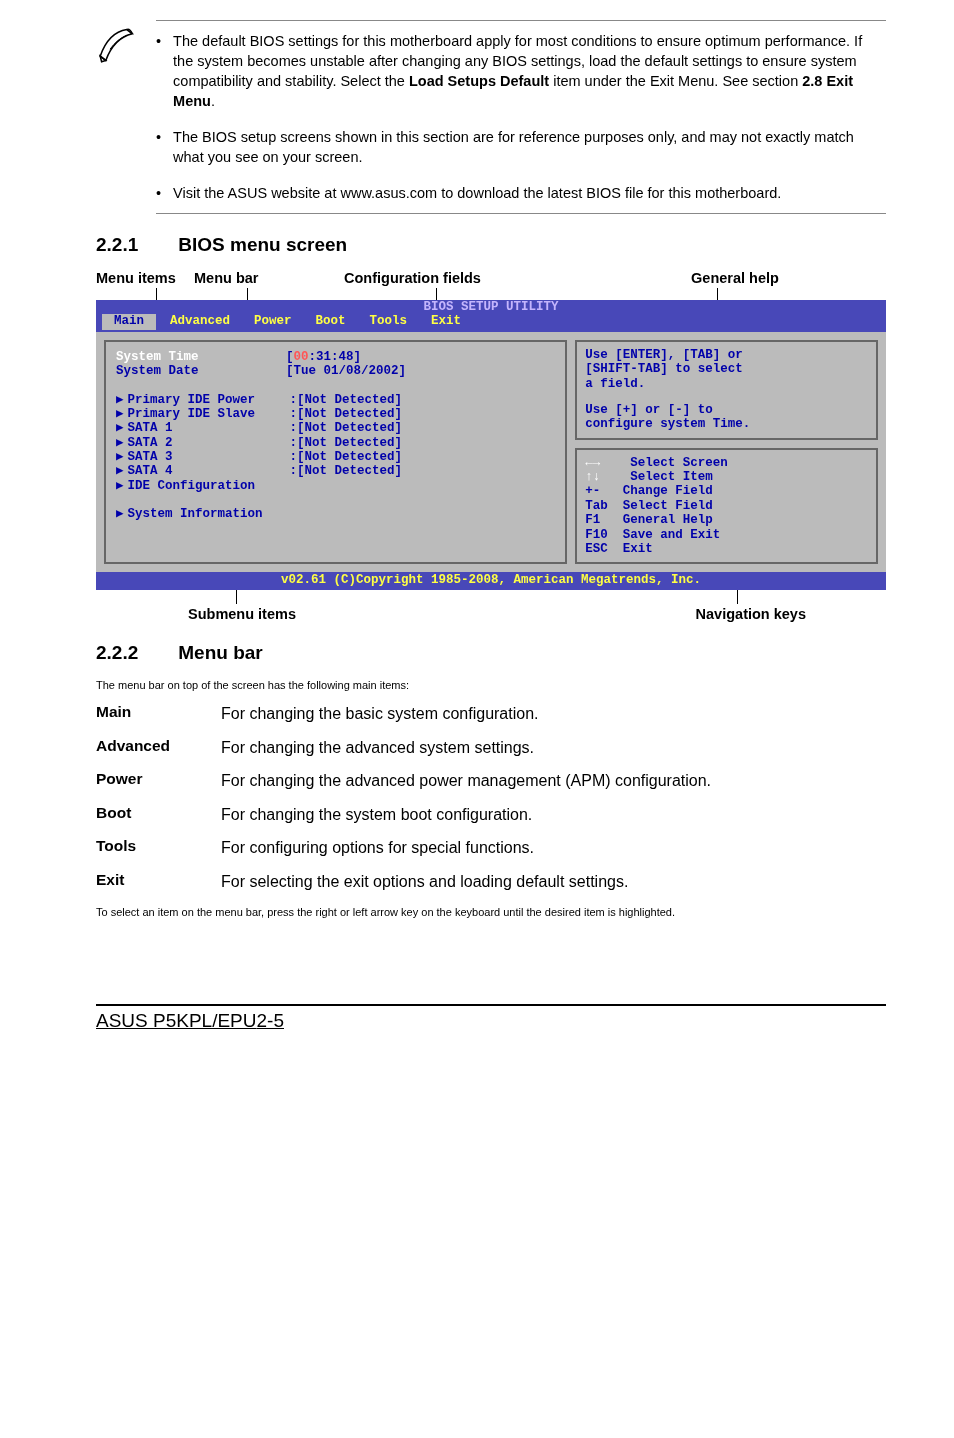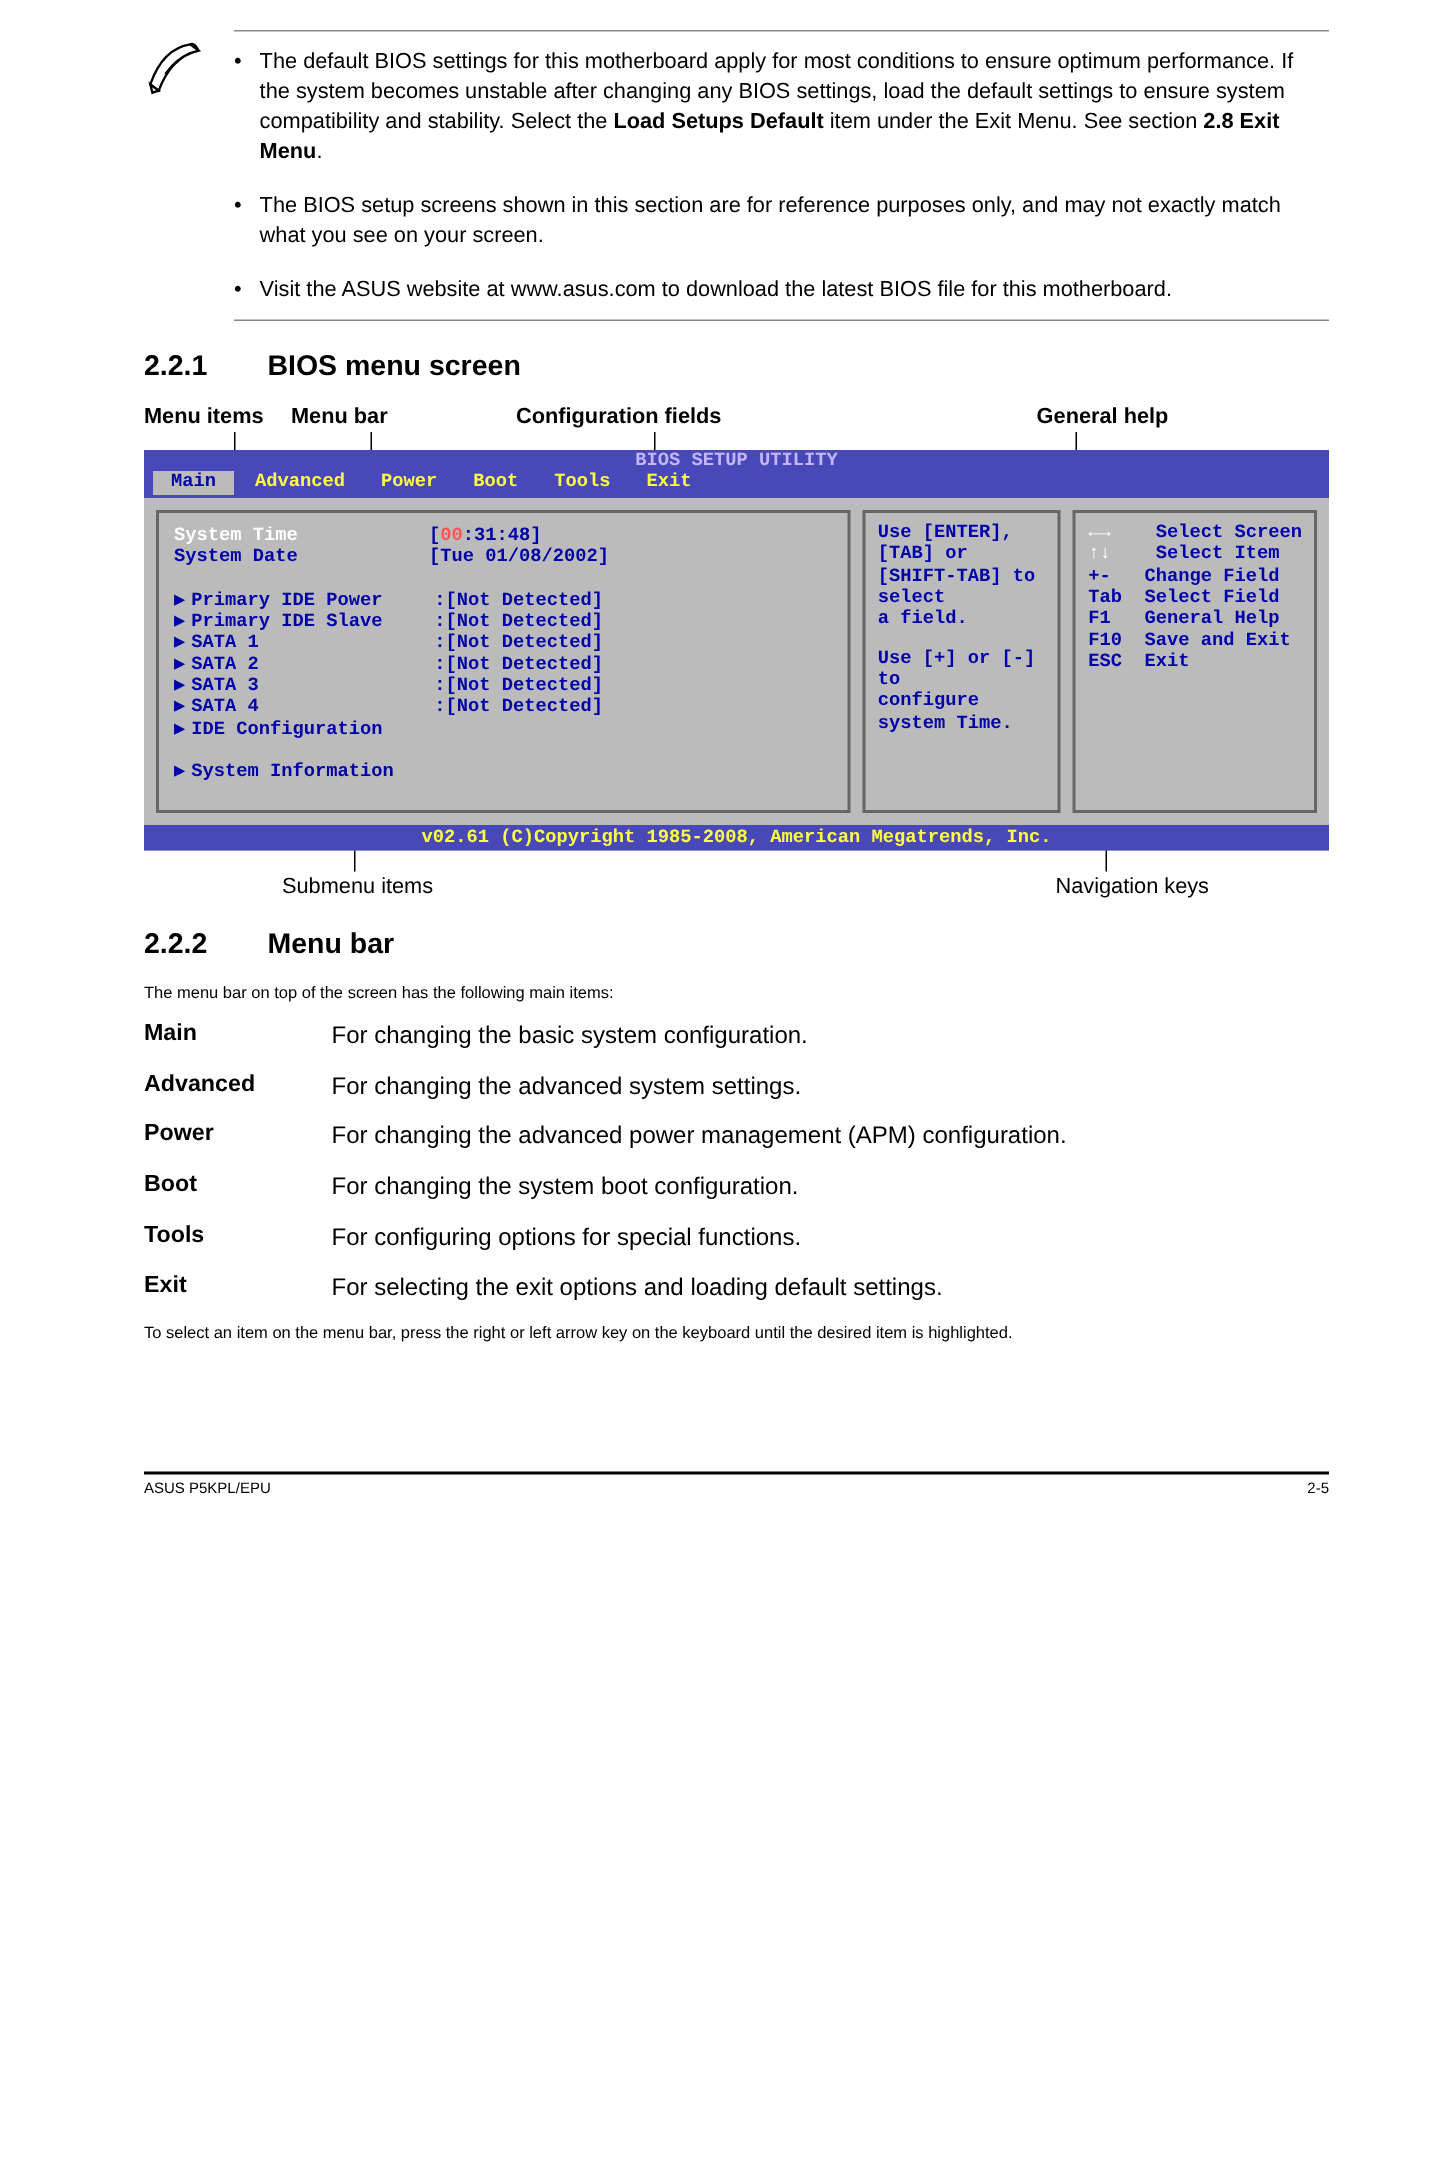--- a/index.html
+++ b/index.html
@@ -32,49 +32,49 @@
   .tick3 { margin-left: 188px; }
   .tick4 { margin-left: 280px; }
   
   .bios-screen { font-family: "Courier New", monospace; font-size: 12.5px; font-weight: bold; line-height: 1.15; background: #bbb; }
   .bios-header { background: #4848b8; color: #c4b5fd; text-align: center; padding: 0; }
   .bios-tabs { background: #4848b8; display: flex; color: #ffff44; padding: 0 2px 2px 2px; }
   .bios-tab { padding: 0 12px 1px 12px; }
   .bios-tab.active { background: #bbb; color: #0000aa; margin-left:4px; margin-right: 2px;}
   .bios-body { display: flex; padding: 8px 8px 8px 8px; gap: 8px; border-radius: 10px; }
   .bios-left { flex: 1.45; border: 2px solid #666; padding: 8px 10px; color: #0000aa; }
-  .bios-right { flex: 1; display: flex; gap: 8px; }
+  .bios-right { flex: 1; display: flex; flex-direction: column; gap: 8px; }
   .bios-right-box { border: 2px solid #666; padding: 6px 8px; color: #0000aa; }
   .row { display: flex; white-space: pre; }
   .row .label { width: 170px; }
   .row .val { color: #0000aa; }
   .row .val .highlight { color: #ff5555; }
   .sel { color: #fff; }
   .submenu { color: #0000aa; }
   .arrow { color: #0000aa; margin-right: 4px;}
   .nav-row { white-space: pre; }
   .nav-right .k { color: #fff; }
   .bios-footer { background: #4848b8; color: #ffff44; text-align: center; padding: 1px 0 2px 0; }
   
   .tick-row-bottom { display: flex; height: 14px; }
   .btick { border-left: 1px solid #000; height: 14px; }
   .btick1 { margin-left: 140px; }
   .btick2 { margin-left: 500px; }
-  .bios-labels-bottom { display: flex; font-weight: normal; font-size: 14.5px; margin-top: 2px; }
+  .bios-labels-bottom { display: flex; font-weight: bold; font-size: 14.5px; margin-top: 2px; }
   .lbl-submenu { margin-left: 92px; }
   .lbl-nav { margin-left: auto; margin-right: 80px; }
   
   .body-text { font-size: 11px; margin: 8px 0 10px 0; line-height: 1.4; }
   
   .def-table { margin: 4px 0 12px 0; }
   .def-row { display: flex; margin-bottom: 12px; }
   .def-term { width: 125px; font-weight: bold; font-size: 15.5px; }
   .def-desc { flex: 1; font-size: 16px; line-height: 1.35; }
   
-  .footer-line { border-top: 2px solid #000; margin-top: 84px; padding-top: 4px; display: flex; justify-content: space-between; font-size: 10px; }
+  .footer-line { border-top: 2px solid #000; margin-top: 84px; padding-top: 4px; display: flex; font-size: 19px; text-decoration: underline; }
 </style>
 </head>
 <body>
 
 <div class="note-section">
   <div class="note-icon">
     <svg viewBox="0 0 60 60">
         <path d="M6 46 Q18 12 44 8 L52 14 Q26 20 14 52 Z" fill="none" stroke="#000" stroke-width="2.2"></path>
         <path d="M6 46 L14 52 L8 54 Z" fill="none" stroke="#000" stroke-width="2.2"></path>
         <path d="M44 8 Q48 6 52 14" fill="none" stroke="#000" stroke-width="2.2"></path>

